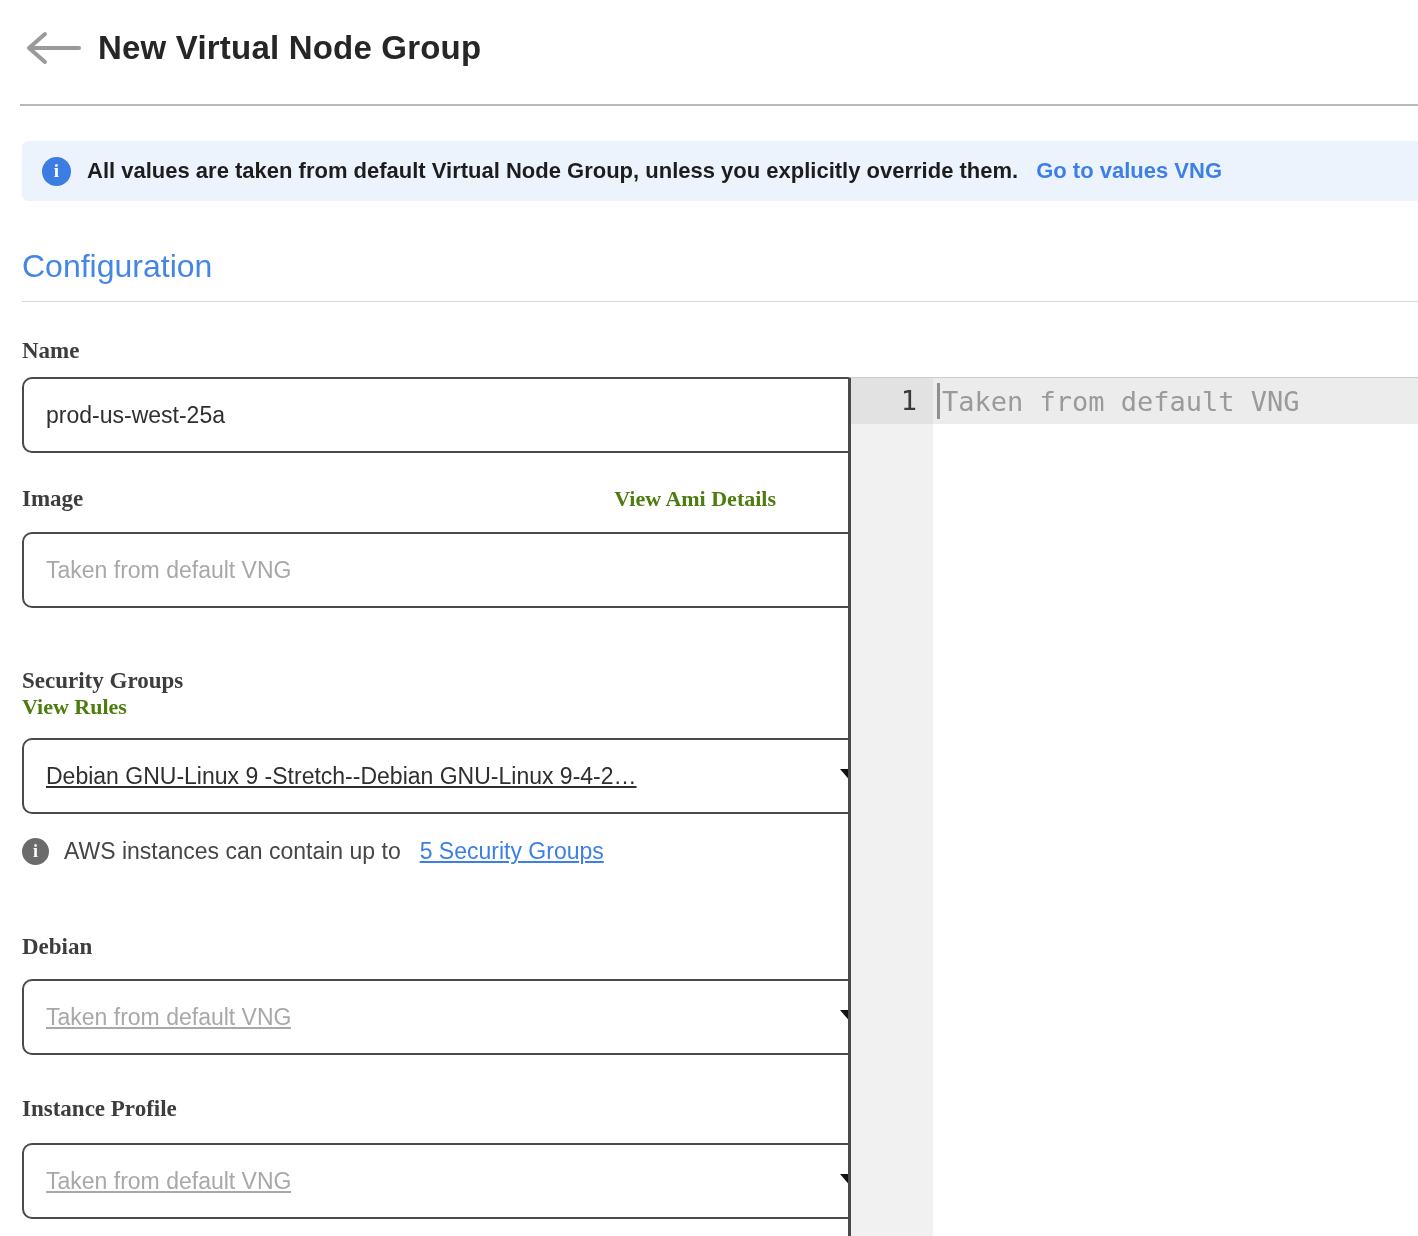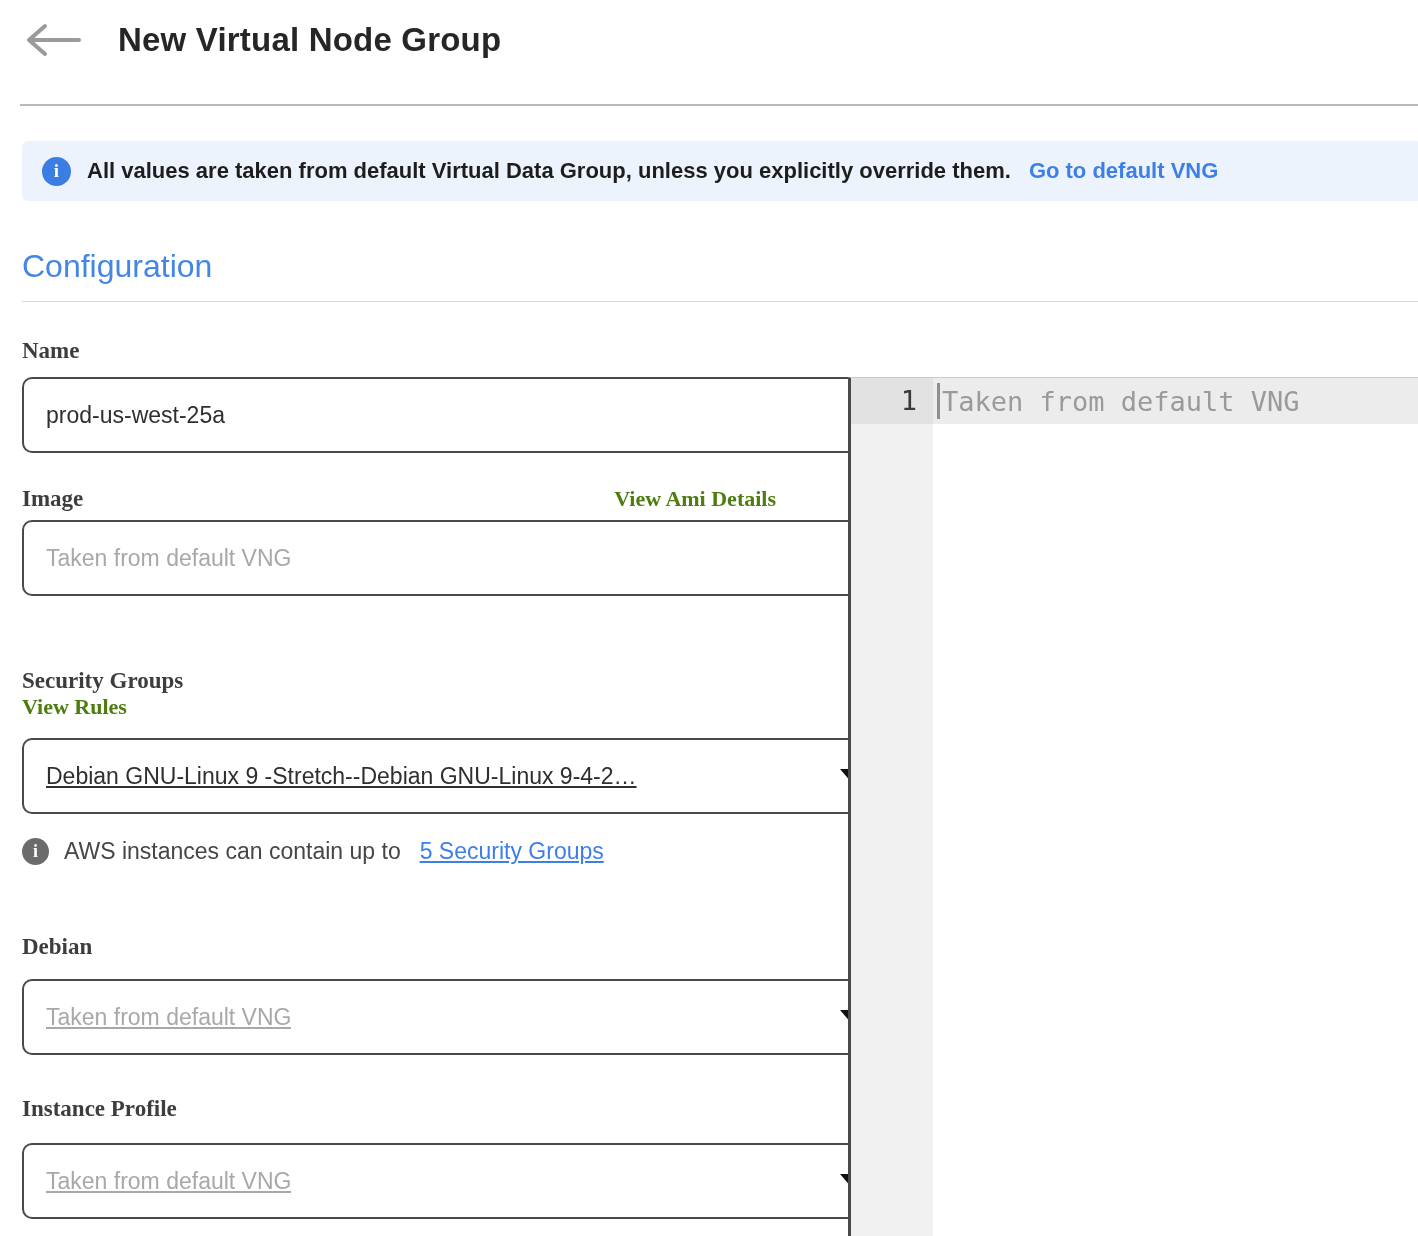--- a/index.html
+++ b/index.html
@@ -2,21 +2,21 @@
 <html><head>
 <meta charset="utf-8">
 <style>
   * { margin:0; padding:0; box-sizing:border-box; }
   html,body { background:#ffffff; }
   body { font-family:"Liberation Sans", sans-serif; color:#2f2f2f; }
 
   .page { position:relative; width:1418px; height:1236px; background:#fff; overflow:hidden; }
 
   
-  .header { position:absolute; left:24px; top:20px; display:flex; align-items:center; gap:36px; }
+  .header { position:absolute; left:24px; top:28px; display:flex; align-items:center; gap:16px; }
   .back-btn { width:58px; height:40px; display:flex; align-items:center; justify-content:center; cursor:pointer; background:none; border:none; }
   .page-title { font-size:33px; font-weight:700; color:#262626; letter-spacing:0.2px; }
 
   .title-divider { position:absolute; left:20px; right:0; top:104px; height:2px; background:#b9b9b9; }
 
   
   .banner { position:absolute; left:22px; top:141px; width:1400px; height:60px;
             background:#edf3fc; border-radius:6px; display:flex; align-items:center; padding:0 20px; }
   .info-icon-blue { flex:0 0 auto; width:29px; height:29px; border-radius:50%; background:#3b7de2; color:#fff;
             font-weight:700; font-size:19px; display:flex; align-items:center; justify-content:center;
@@ -39,21 +39,21 @@
     font-family:"Liberation Sans", sans-serif; font-size:23px; color:#2f2f2f; padding:0 22px;
   }
   .text-input::placeholder { color:#a8a8a8; opacity:1; }
   .select-box { display:flex; align-items:center; justify-content:space-between; cursor:pointer; }
   .select-value { font-size:23px; color:#2f2f2f; white-space:nowrap; overflow:hidden;text-decoration:underline; }
   .select-value.placeholder { color:#a8a8a8; }
   .caret { width:0; height:0; border-left:12px solid transparent; border-right:12px solid transparent;
            border-top:14px solid #111; margin-left:14px; flex:0 0 auto; }
 
   .g-name  { top:338px; }  .g-name  .label-row { margin-bottom:13px; }
-  .g-image { top:486px; }  .g-image .label-row { margin-bottom:8px; }
+  .g-image { top:486px; }  .g-image .label-row { margin-bottom:20px; }
   .g-sg    { top:668px; }  .g-sg    .label-row { margin-bottom:18px;flex-direction:column; }
   .g-sub   { top:934px; }  .g-sub   .label-row { margin-bottom:19px; }
   .g-prof  { top:1096px; } .g-prof  .label-row { margin-bottom:21px; }
 
   .sg-note { position:absolute; left:22px; top:838px; display:flex; align-items:center; gap:15px; }
   .info-icon-gray { flex:0 0 auto; width:27px; height:27px; border-radius:50%; background:#6b6b6b; color:#fff;
             font-weight:700; font-size:18px; display:flex; align-items:center; justify-content:center;
             font-family:"Liberation Serif", serif; }
   .sg-note-text { font-size:23px; color:#464646; }
   .sg-note-link { font-size:23px; color:#3d7fe8; text-decoration:underline; cursor:pointer; margin-left:4px; }
@@ -80,22 +80,22 @@
       <svg width="58" height="36" viewBox="0 0 58 36" fill="none">
         <path d="M55 18 H5 M21 4 L5 18 L21 32" stroke="#9a9a9a" stroke-width="4" stroke-linecap="round" stroke-linejoin="round"></path>
       </svg>
     </button>
     <h1 class="page-title">New Virtual Node Group</h1>
   </div>
   <div class="title-divider"></div>
 
   <div class="banner">
     <span class="info-icon-blue">i</span>
-    <span class="banner-text">All values are taken from default Virtual Data Group, unless you explicitly override them.</span>
-    <a class="banner-link">Go to default VNG</a>
+    <span class="banner-text">All values are taken from default Virtual Node Group, unless you explicitly override them.</span>
+    <a class="banner-link">Go to values VNG</a>
   </div>
 
   <h2 class="section-title">Configuration</h2>
   <div class="section-divider"></div>
 
   <div class="group g-name">
     <div class="label-row">
       <span class="field-label">Name</span>
     </div>
     <input class="text-input" type="text" value="prod-us-west-25a" style="">

